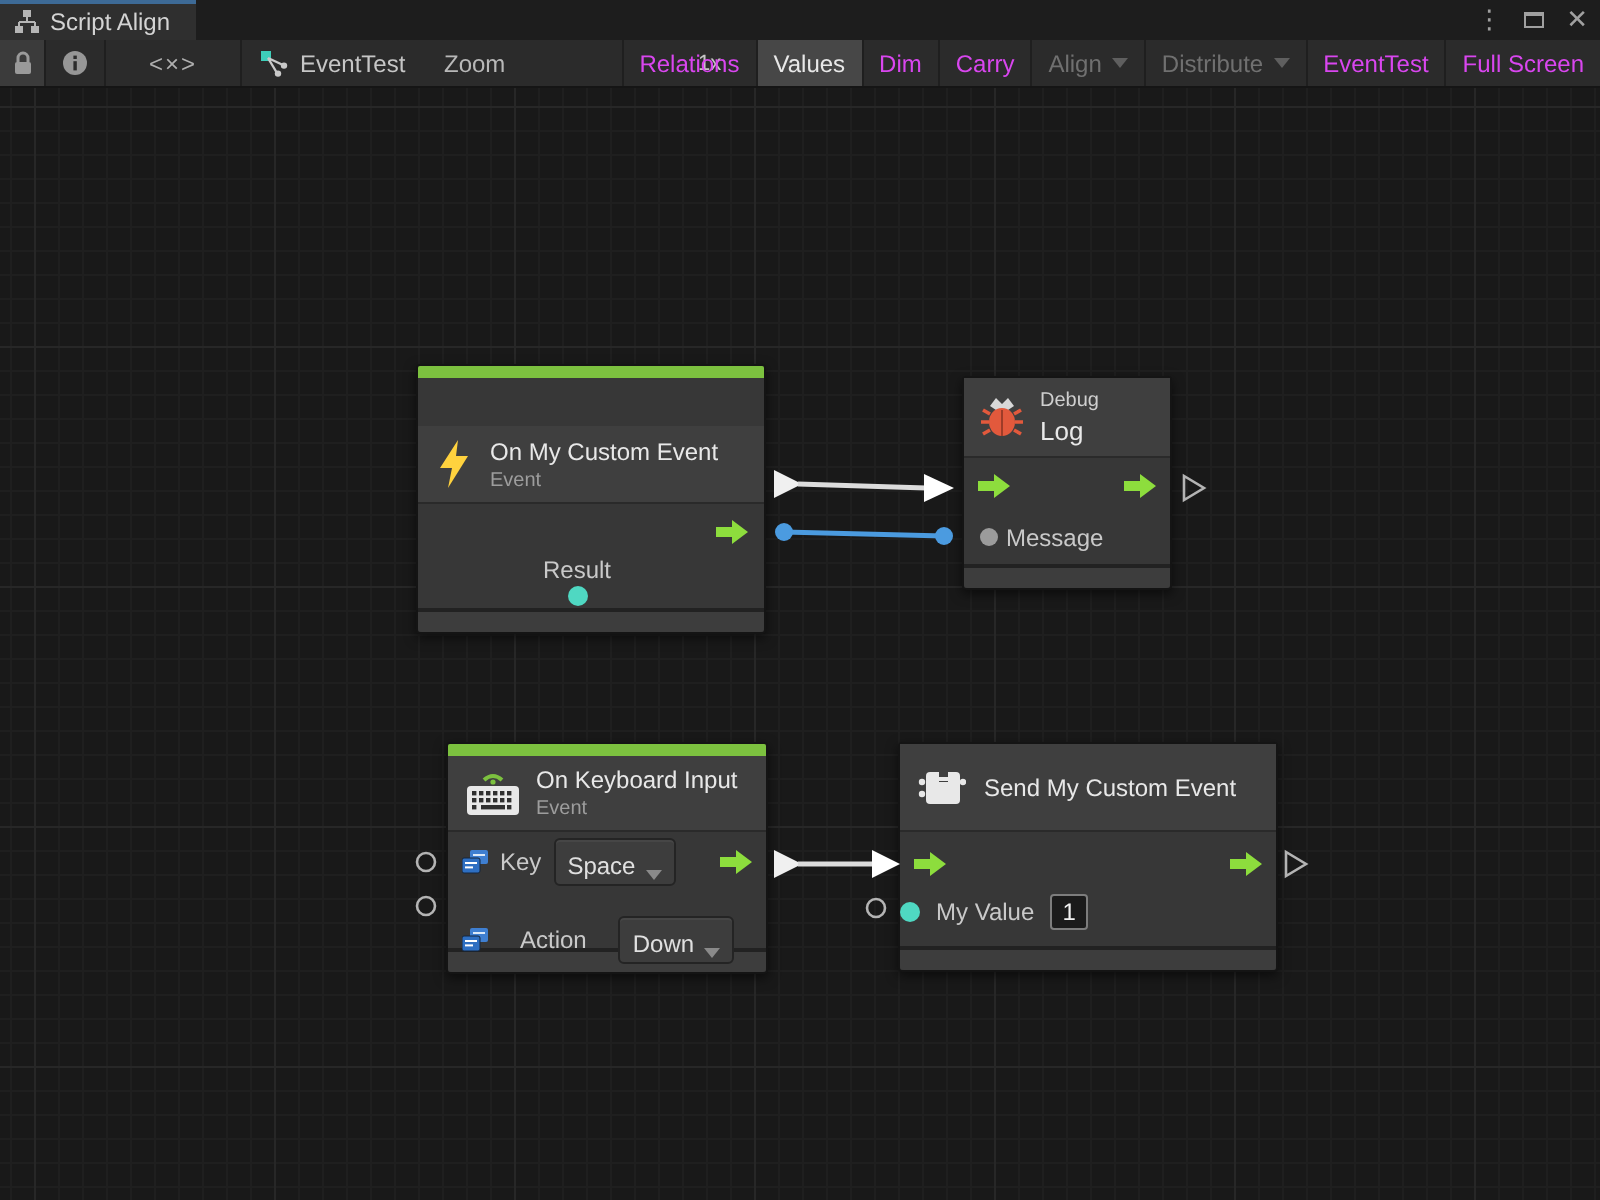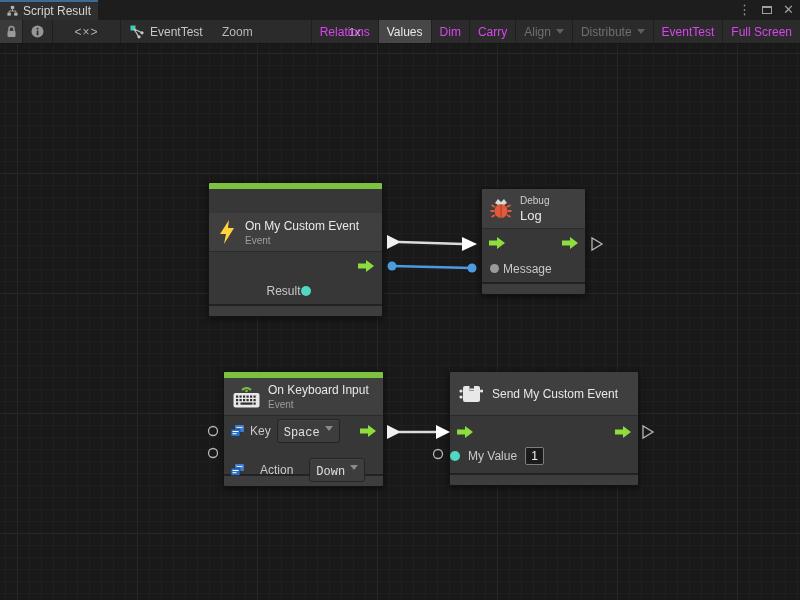--- a/index.html
+++ b/index.html
@@ -56,41 +56,41 @@
   .node-title.big{font-size:13px;}
   .node-subtitle{font-size:10px;color:#9d9d9d;white-space:nowrap;}
   .node-surtitle{font-size:10px;color:#cfcfcf;white-space:nowrap;}
   .node-body{background:#373737;}
   .prow{display:flex;align-items:center;font-size:12px;color:#c9c9c9;box-sizing:border-box;}
   .spacer{flex:1;}
   .node-footer{height:10px;background:#3d3d3d;border-top:2px solid #222;border-radius:0 0 2px 2px;}
   .dot{border-radius:50%;display:inline-block;}
   .dot.teal{width:10px;height:10px;background:var(--value-teal,#4fd8c2);}
   .dot.gray{width:9px;height:9px;background:#9b9b9b;}
-  .dropdown{display:flex;align-items:flex-start;gap:5px;background:#3d3d3d;border:1px solid #242424;
+  .dropdown{display:flex;align-items:flex-end;gap:5px;background:#3d3d3d;border:1px solid #242424;
             border-radius:3px;padding:6px 6px 2px 6px;font-size:12px;color:#e0e0e0;
-            box-shadow:inset 0 1px 0 rgba(255,255,255,.05);font-family:Liberation Mono, monospace;}
+            box-shadow:inset 0 1px 0 rgba(255,255,255,.05);}
   .valuebox{min-width:9px;height:16px;display:flex;align-items:center;justify-content:center;
             background:#1b1b1b;border:1px solid #7d7d7d;border-radius:2px;
             font-size:12px;color:#f0f0f0;padding:0 4px;}
 </style>
 </head>
 <body>
 
 <div class="page">
 
   <div class="tabbar">
     <div class="tab">
       <svg width="13" height="12" viewBox="0 0 13 12">
         <rect x="4.5" y="0" width="4" height="3.5" fill="#b5b5b5"></rect>
         <rect x="0.5" y="8" width="4" height="3.5" fill="#b5b5b5"></rect>
         <rect x="8.5" y="8" width="4" height="3.5" fill="#b5b5b5"></rect>
         <path d="M6.5 3.5 V6 M2.5 6 H10.5 M2.5 6 V8 M10.5 6 V8" stroke="#b5b5b5" fill="none" stroke-width="1"></path>
       </svg>
-      <span class="tab-label">Script Result</span>
+      <span class="tab-label">Script Align</span>
     </div>
     <div class="win-controls">
       <span class="glyph">⋮</span>
       <span class="maxbox"></span>
       <span class="glyph">✕</span>
     </div>
   </div>
 
   <div class="toolbar">
     <div class="tb-item tb-btn" style="left:0;width:23px;background:#3b3b3b;">
@@ -173,21 +173,21 @@
         <span class="node-title">On My Custom Event</span>
         <span class="node-subtitle">Event</span>
       </div>
     </div>
     <div class="node-body" style="height:51px;padding-top:1px;">
       <div class="prow" style="height:25px;justify-content:flex-end;padding-right:8px;">
         <svg width="16" height="12" viewBox="0 0 16 12">
           <path d="M0 3.5h8V0l8 6-8 6V8.5H0z" style="fill:var(--flow-green,#8ddd3d)"></path>
         </svg>
       </div>
-      <div class="prow" style="height:25px;justify-content:center;padding-right:14px;">
+      <div class="prow" style="height:25px;justify-content:space-between;padding-right:14px;flex-direction:column;">
         <span>Result</span>
         <span class="dot teal"></span>
       </div>
     </div>
     <div class="node-footer"></div>
   </div>
 
   <div class="node" style="left:481px;top:188px;width:105px;">
     <div class="node-header" style="height:39px;gap:8px;padding:0 8px;">
       <svg width="22" height="21" viewBox="0 0 22 21">

